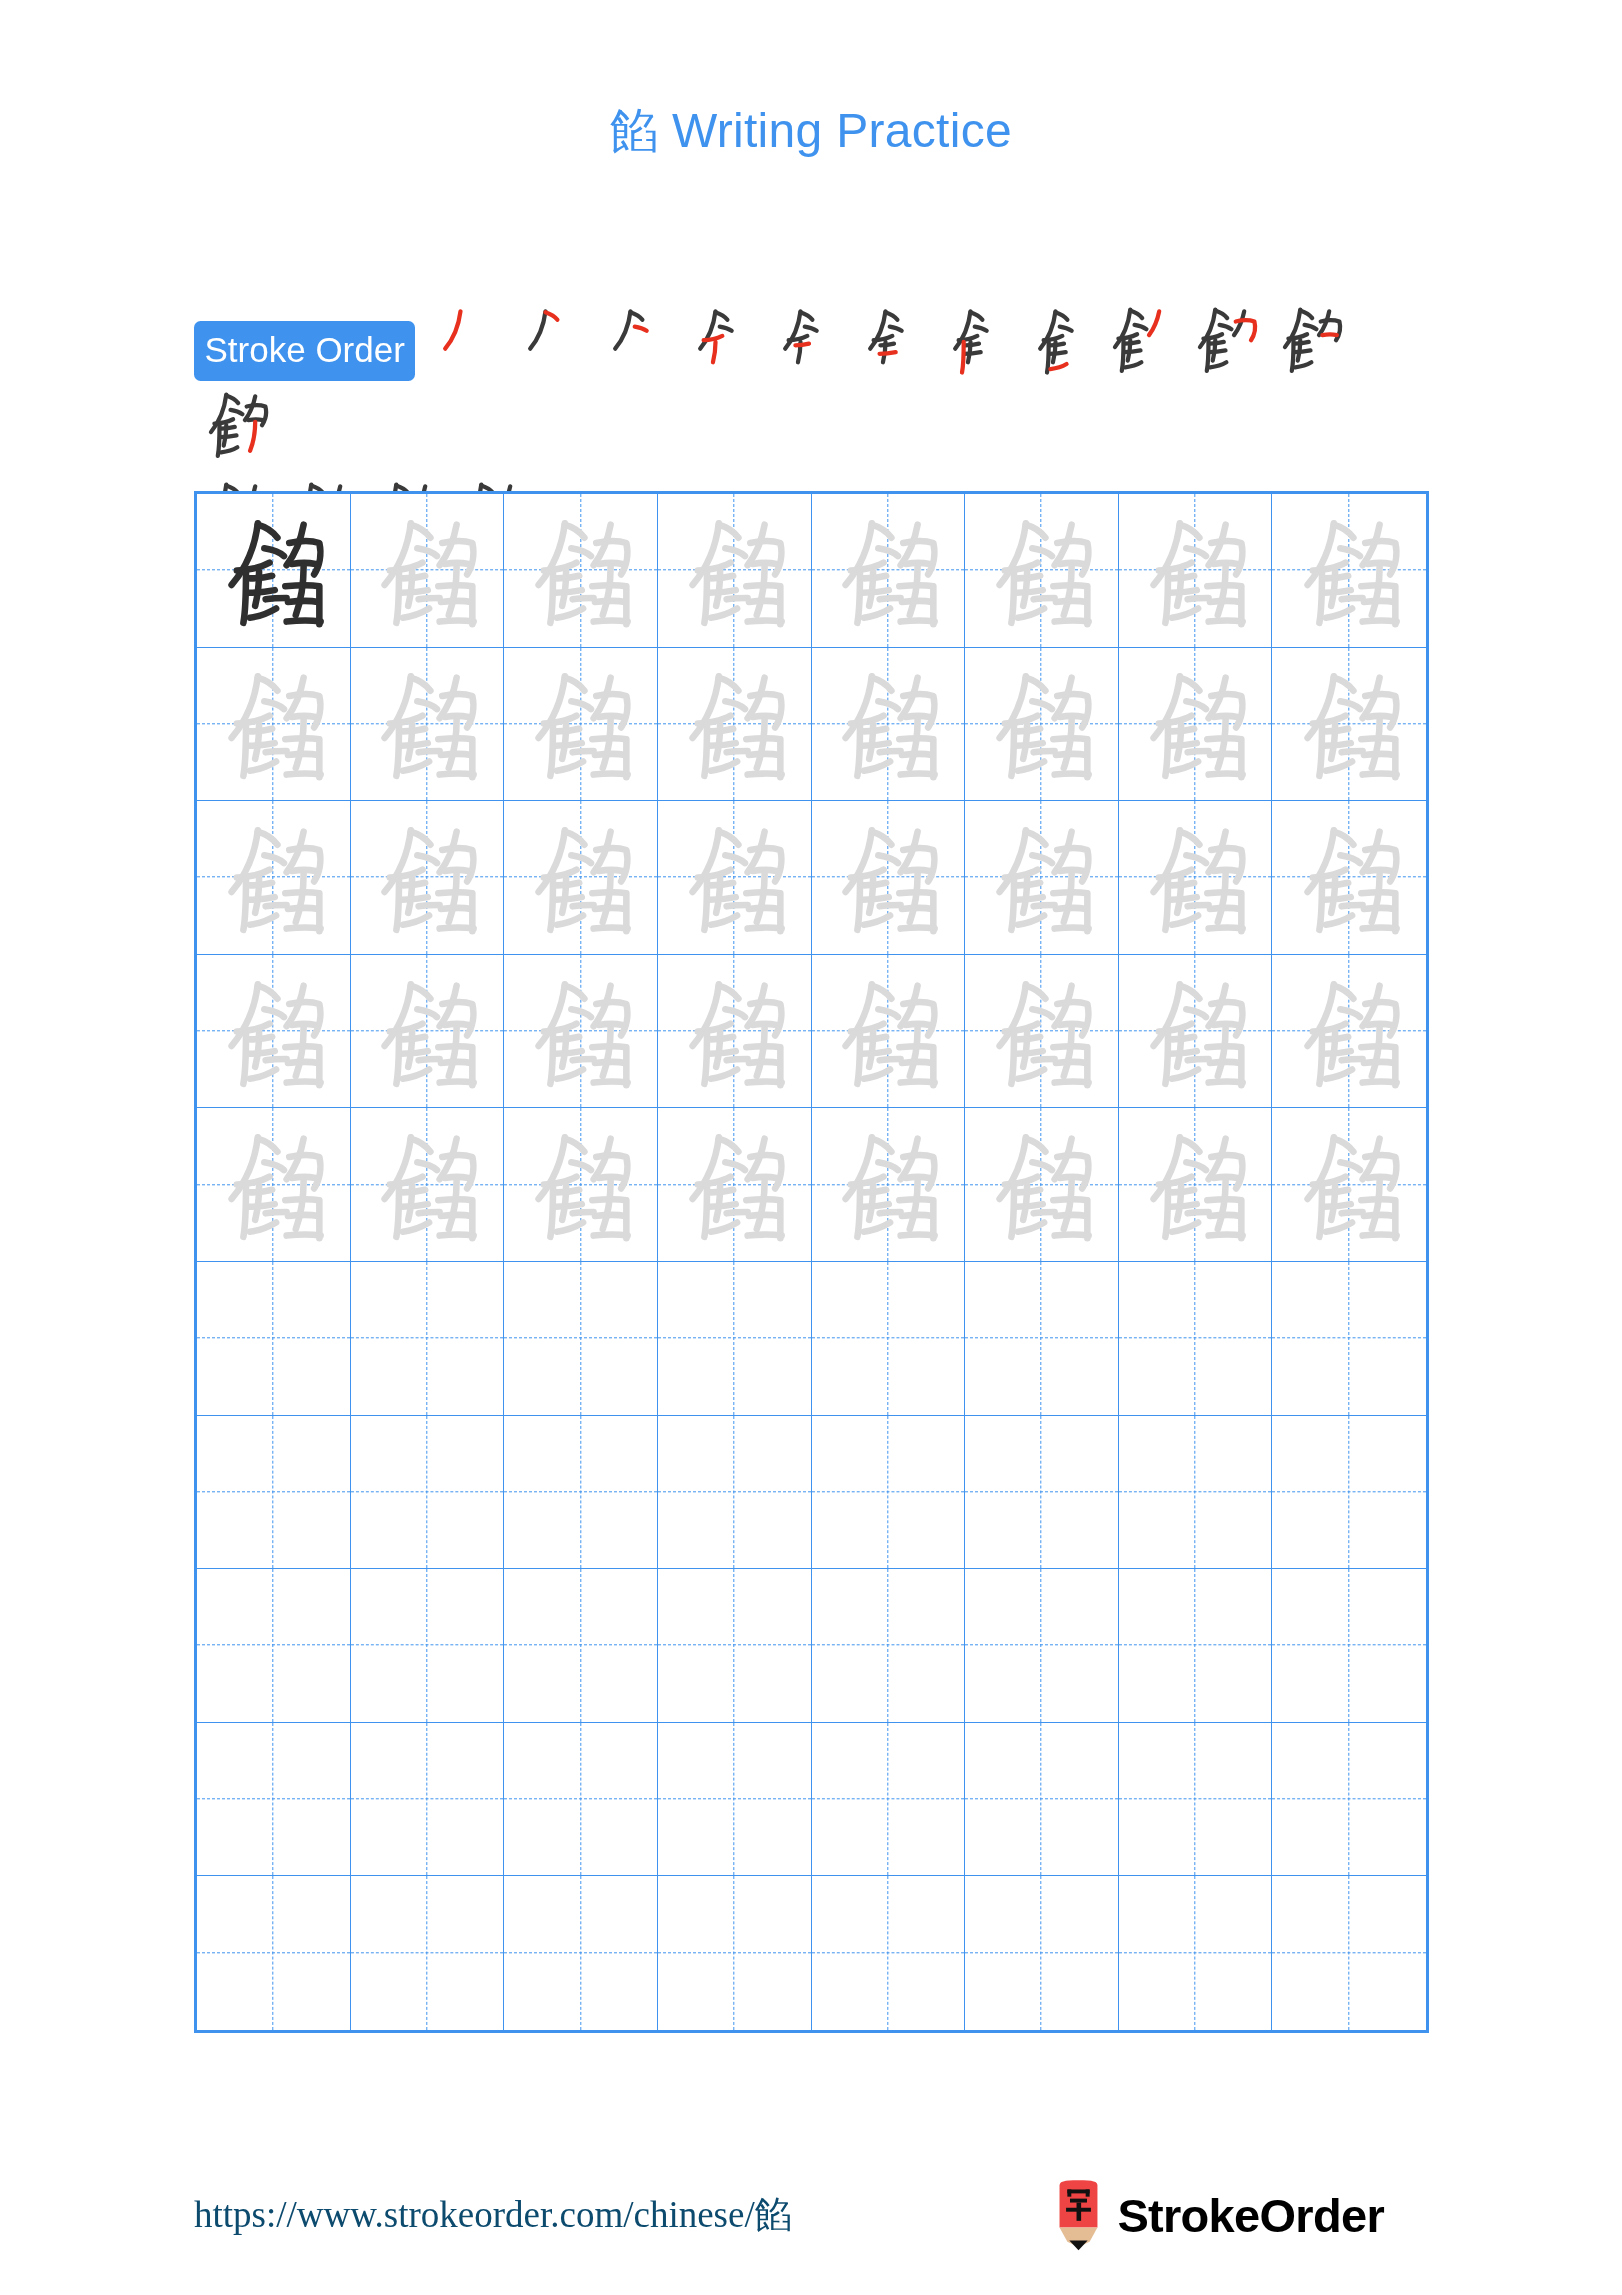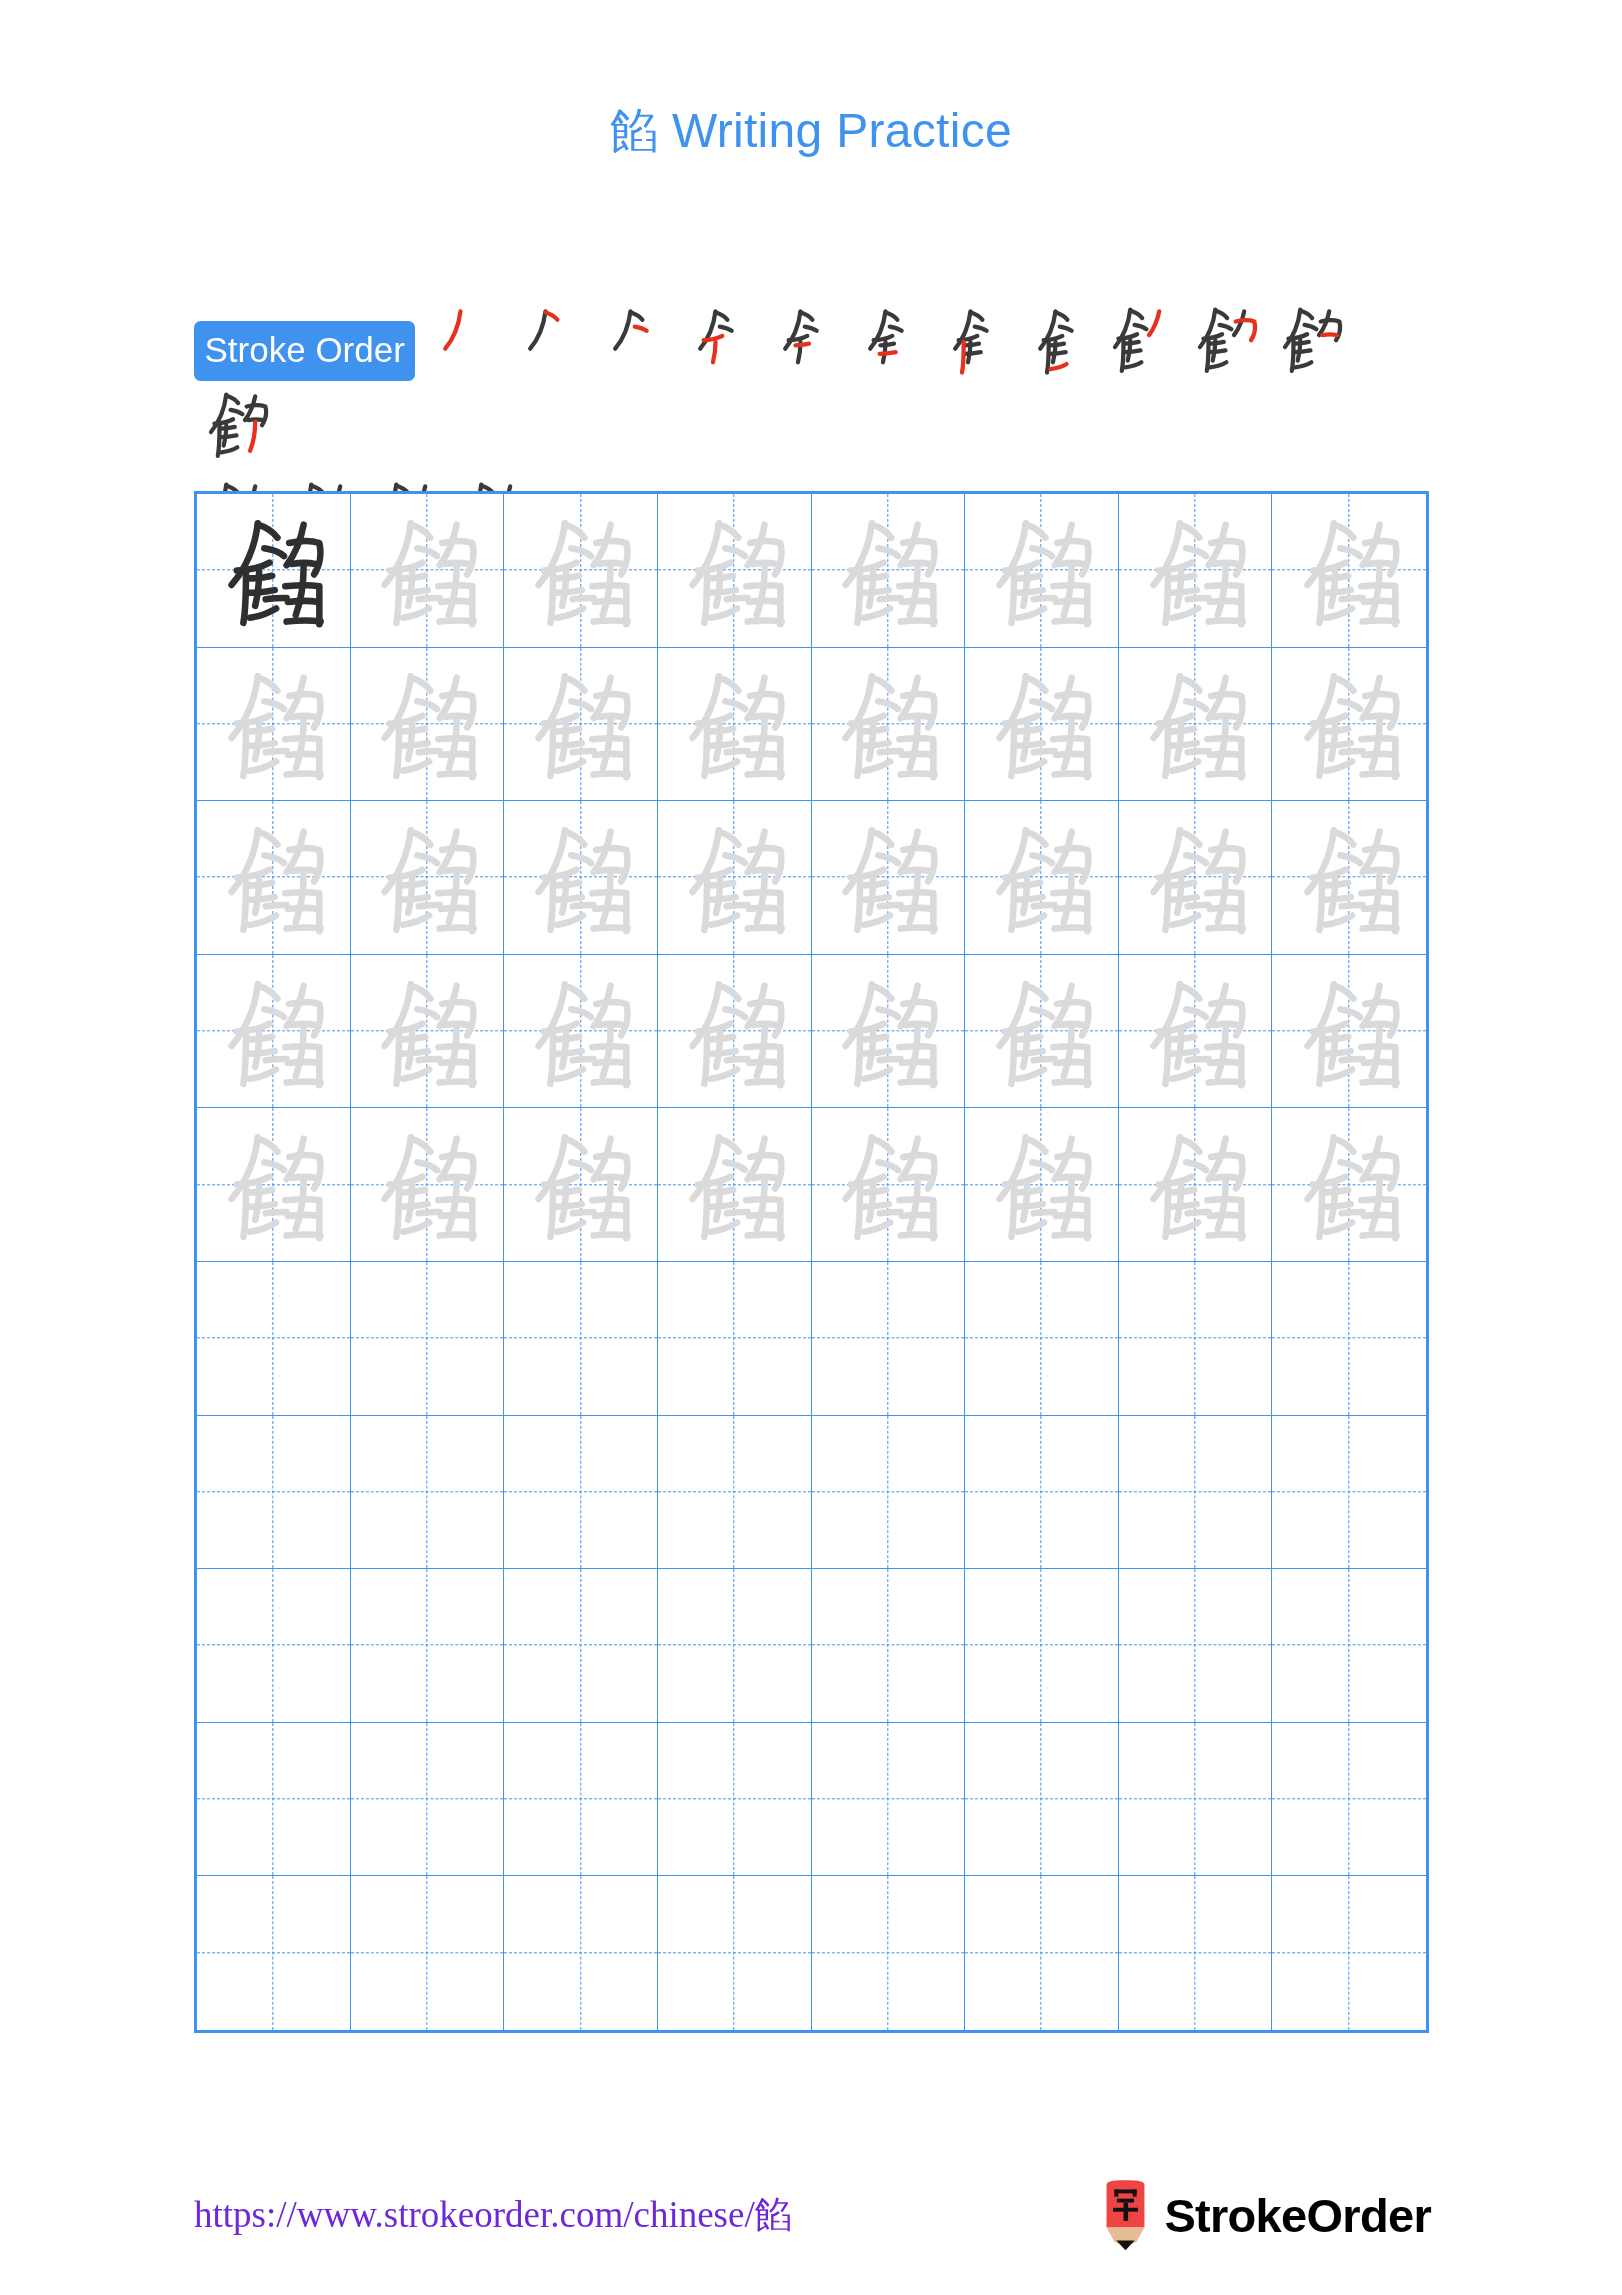--- a/index.html
+++ b/index.html
@@ -134,28 +134,29 @@
     left: 194px;
     top: 2179px;
     width: 1237px;
     height: 72px;
     display: flex;
     align-items: center;
     justify-content: space-between;
   }
   .footer-url {
     font-size: 37px;
-    color: #6d28d9;
+    color: #0c4a6e;
     white-space: nowrap;
     font-family: "Liberation Serif", serif;
   }
   .brand {
     display: flex;
     align-items: center;
     gap: 13px;
+    margin-right: 47px;
   }
   .brand-logo { width: 51px; height: 72px; display: block; flex: 0 0 auto; }
   .brand-name {
     font-size: 47px;
     font-weight: bold;
     color: #000000;
     white-space: nowrap;
     letter-spacing: -0.7px;
   }
 </style>

